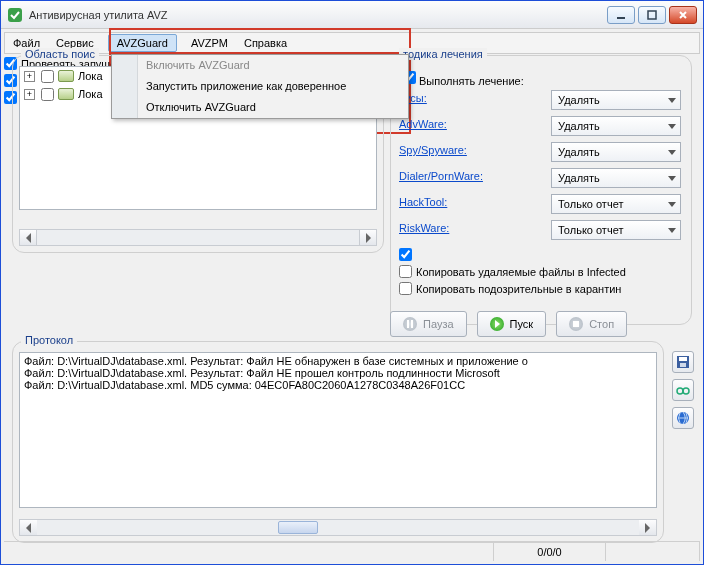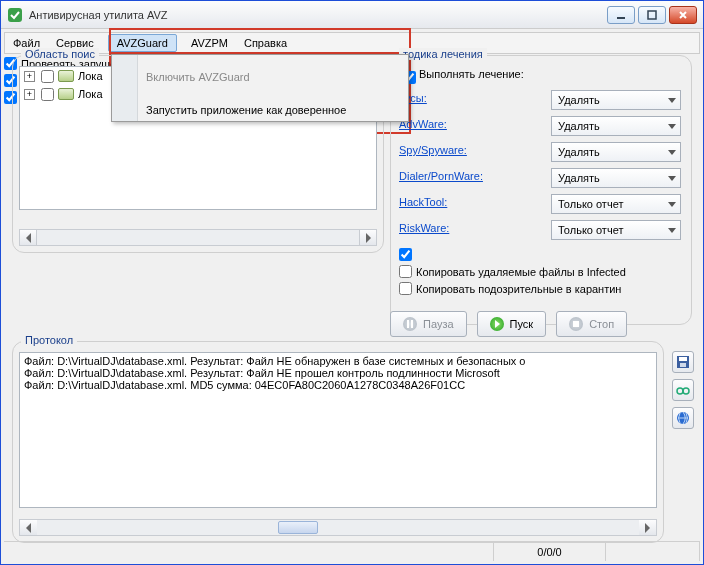--- a/index.html
+++ b/index.html
@@ -13,40 +13,40 @@
   .winbtn.close { background: linear-gradient(#f8b4a8,#d44828); border-color:#a8321a; color:#fff; }
   .winbtn svg { width: 10px; height: 10px; }
   .menubar { height: 22px; background: #f4f4f4; border: 1px solid #ccc; margin: 3px; display: flex; align-items: stretch; position: relative; }
   .menuitem { padding: 0 8px; display:flex; align-items:center; cursor: pointer; }
   .menuitem.active { background: #cfe3f7; border: 1px solid #7aa7d6; border-radius:2px; margin:1px 6px;}
   .menuhl { position:absolute; border:2px solid #d13a2a; pointer-events:none; }
   .menuhl.bar { left:108px; top:27px; width:302px; height:26px; }
   .menuhl.drop { left:108px; top:51px; width:302px; height:82px; }
   .dropdown { position:absolute; left:110px; top:53px; width:298px; background:#f2f2f2; border:1px solid #9b9b9b; box-shadow:2px 2px 4px rgba(0,0,0,.25); z-index:10; }
   .dropdown .iconcol { position:absolute; left:0; top:0; bottom:0; width:26px; background:#e8ecef; border-right:1px solid #d4d8db; }
-  .dropdown .ditem { padding:16px 10px 5px 34px; cursor:pointer; position:relative; color:#000; }
+  .dropdown .ditem { padding:4px 10px 5px 34px; cursor:pointer; position:relative; color:#000; }
   .dropdown .ditem.disabled { color:#888; cursor:default; }
   .body { position:absolute; left:3px; right:3px; top:54px; bottom:3px; }
   .groupbox { position:absolute; border:1px solid #cfcfcf; border-radius:12px; }
   .groupbox .gblabel { position:absolute; top:-8px; left:8px; background:#f0f0f0; padding:0 4px; color:#1a3f8b; }
   .area-search { left:8px; top:0; width:372px; height:198px; }
   .tree { position:absolute; left:6px; top:10px; right:6px; height:144px; background:#fff; border:1px solid #aeb6bf; overflow:auto; }
   .treerow { display:flex; align-items:center; height:18px; padding-left:4px; }
   .treerow .expander { width:11px; height:11px; border:1px solid #888; background:#fff; display:flex; align-items:center; justify-content:center; margin-right:4px; font-size:9px; line-height:9px; cursor:pointer; }
   .treerow input { margin:0 4px 0 2px; }
   .treerow .diskicon { width:16px; height:12px; background:linear-gradient(#e9f2d8,#b7d08a); border:1px solid #7b9a4f; border-radius:2px; margin-right:4px; }
   .hscroll { position:absolute; left:6px; right:6px; bottom:6px; height:17px; background:#eceef1; border:1px solid #c8ccd2; display:flex; }
   .hscroll .sbtn { width:17px; background:linear-gradient(#fcfcfd,#e4e7ec); border-right:1px solid #c8ccd2; display:flex; align-items:center; justify-content:center; cursor:pointer; }
   .hscroll .sbtn:last-child { border-right:none; border-left:1px solid #c8ccd2; }
   .hscroll .track { flex:1; }
   .area-checks { left:8px; top:204px; width:372px; }
   .chkline { display:flex; align-items:center; height:17px; }
   .chkline input { margin:0 4px 0 0; }
   .area-treat { left:386px; top:0; width:302px; height:270px; }
-  .treatrow { position:absolute; display:flex; align-items:flex-start; }
+  .treatrow { position:absolute; display:flex; align-items:flex-end; }
   .treatrow a { color:#0b4acb; text-decoration:underline; cursor:pointer; }
   .combo { width:130px; height:20px; border:1px solid #a8b0bb; background:linear-gradient(#fff,#eef1f5); display:flex; align-items:center; padding:0 18px 0 6px; position:relative; cursor:pointer; }
   .combo::after { content:""; position:absolute; right:4px; top:7px; border-left:4px solid transparent; border-right:4px solid transparent; border-top:5px solid #555; }
   .treat-check { position:absolute; display:flex; align-items:center; }
   .treat-check input { margin:0 4px 0 0; }
   .runbtns { position:absolute; left:386px; top:256px; display:flex; gap:10px; }
   .btn { height:26px; border:1px solid #a8b0bb; border-radius:3px; background:linear-gradient(#fdfdfe,#e6e9ee); padding:0 12px; display:flex; align-items:center; gap:6px; cursor:pointer; }
   .btn.disabled { color:#8a8f96; cursor:default; }
   .circ { width:14px; height:14px; border-radius:50%; }
   .circ.play { background:radial-gradient(#8fe06a,#1f9e1f); position:relative; }
@@ -108,20 +108,21 @@
     <div class="menuitem">Справка</div>
   </div>
 
   <div class="menuhl bar"></div>
   <div class="menuhl drop"></div>
 
   <div class="dropdown">
     <div class="iconcol"></div>
     <div class="ditem disabled">Включить AVZGuard</div>
     <div class="ditem">Запустить приложение как доверенное</div>
+    <div class="ditem">Отключить AVZGuard</div>
   </div>
 
   <div class="body">
 
     <div class="groupbox area-search">
       <span class="gblabel">Область поис</span>
       <div class="tree">
         <div class="treerow">
           <span class="expander">+</span>
           <input type="checkbox" style="">
@@ -246,21 +247,21 @@
         </div>
       <div class="btn disabled">
           <span class="circ stop"></span>
           <span>Стоп</span>
         </div>
     </div>
 
     <div class="groupbox area-protocol">
       <span class="gblabel">Протокол</span>
       <div class="protobox">
-        <div>Файл: D:\VirtualDJ\database.xml. Результат: Файл НЕ обнаружен в базе системных и безопасных о</div>
+        <div>Файл: D:\VirtualDJ\database.xml. Результат: Файл НЕ обнаружен в базе системных и приложение о</div>
         <div>Файл: D:\VirtualDJ\database.xml. Результат: Файл НЕ прошел контроль подлинности Microsoft</div>
         <div>Файл: D:\VirtualDJ\database.xml. MD5 сумма: 04EC0FA80C2060A1278C0348A26F01CC</div>
       </div>
       <div class="proto-hscroll">
         <div class="sbtn">
             <span class="arrow l"></span>
           </div>
         <div class="track">
             <div class="thumb"></div>
           </div>

